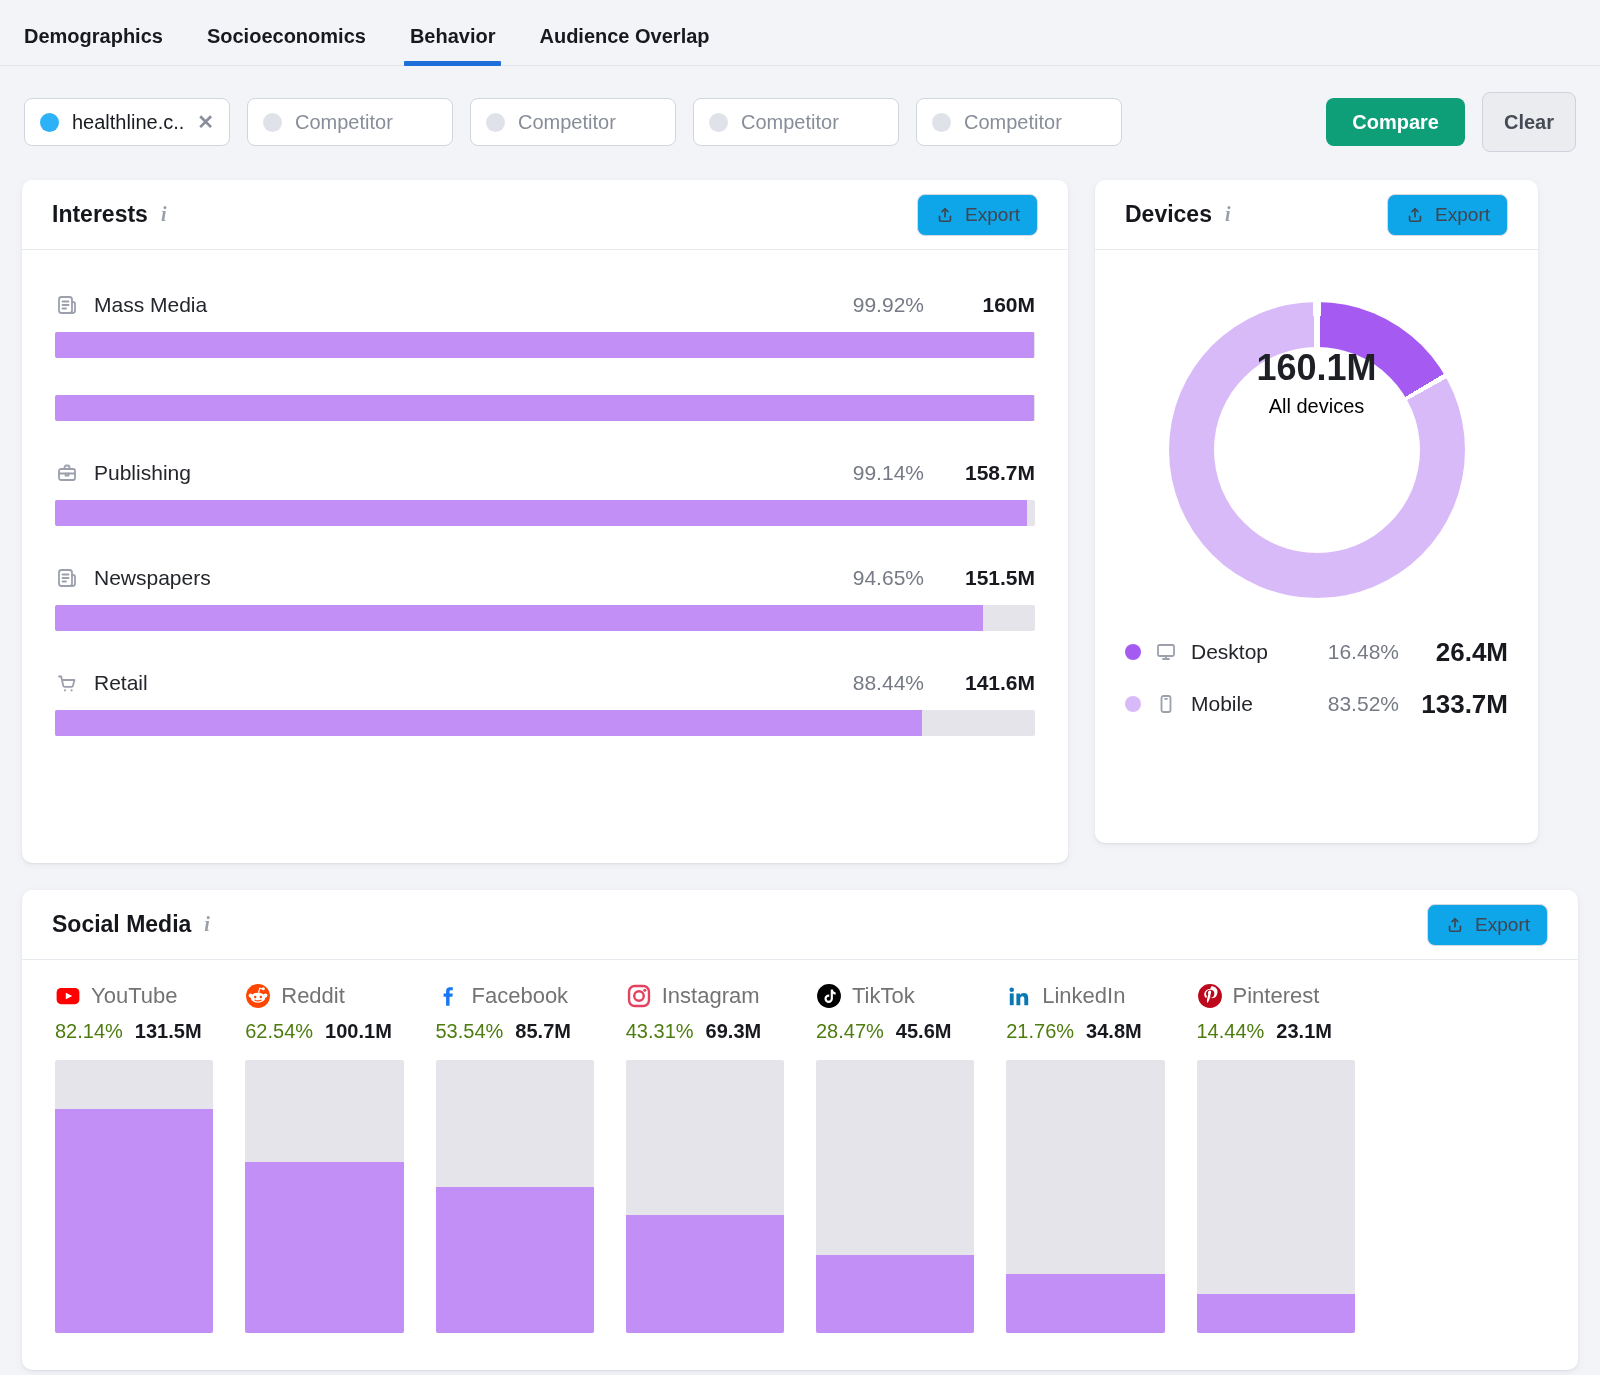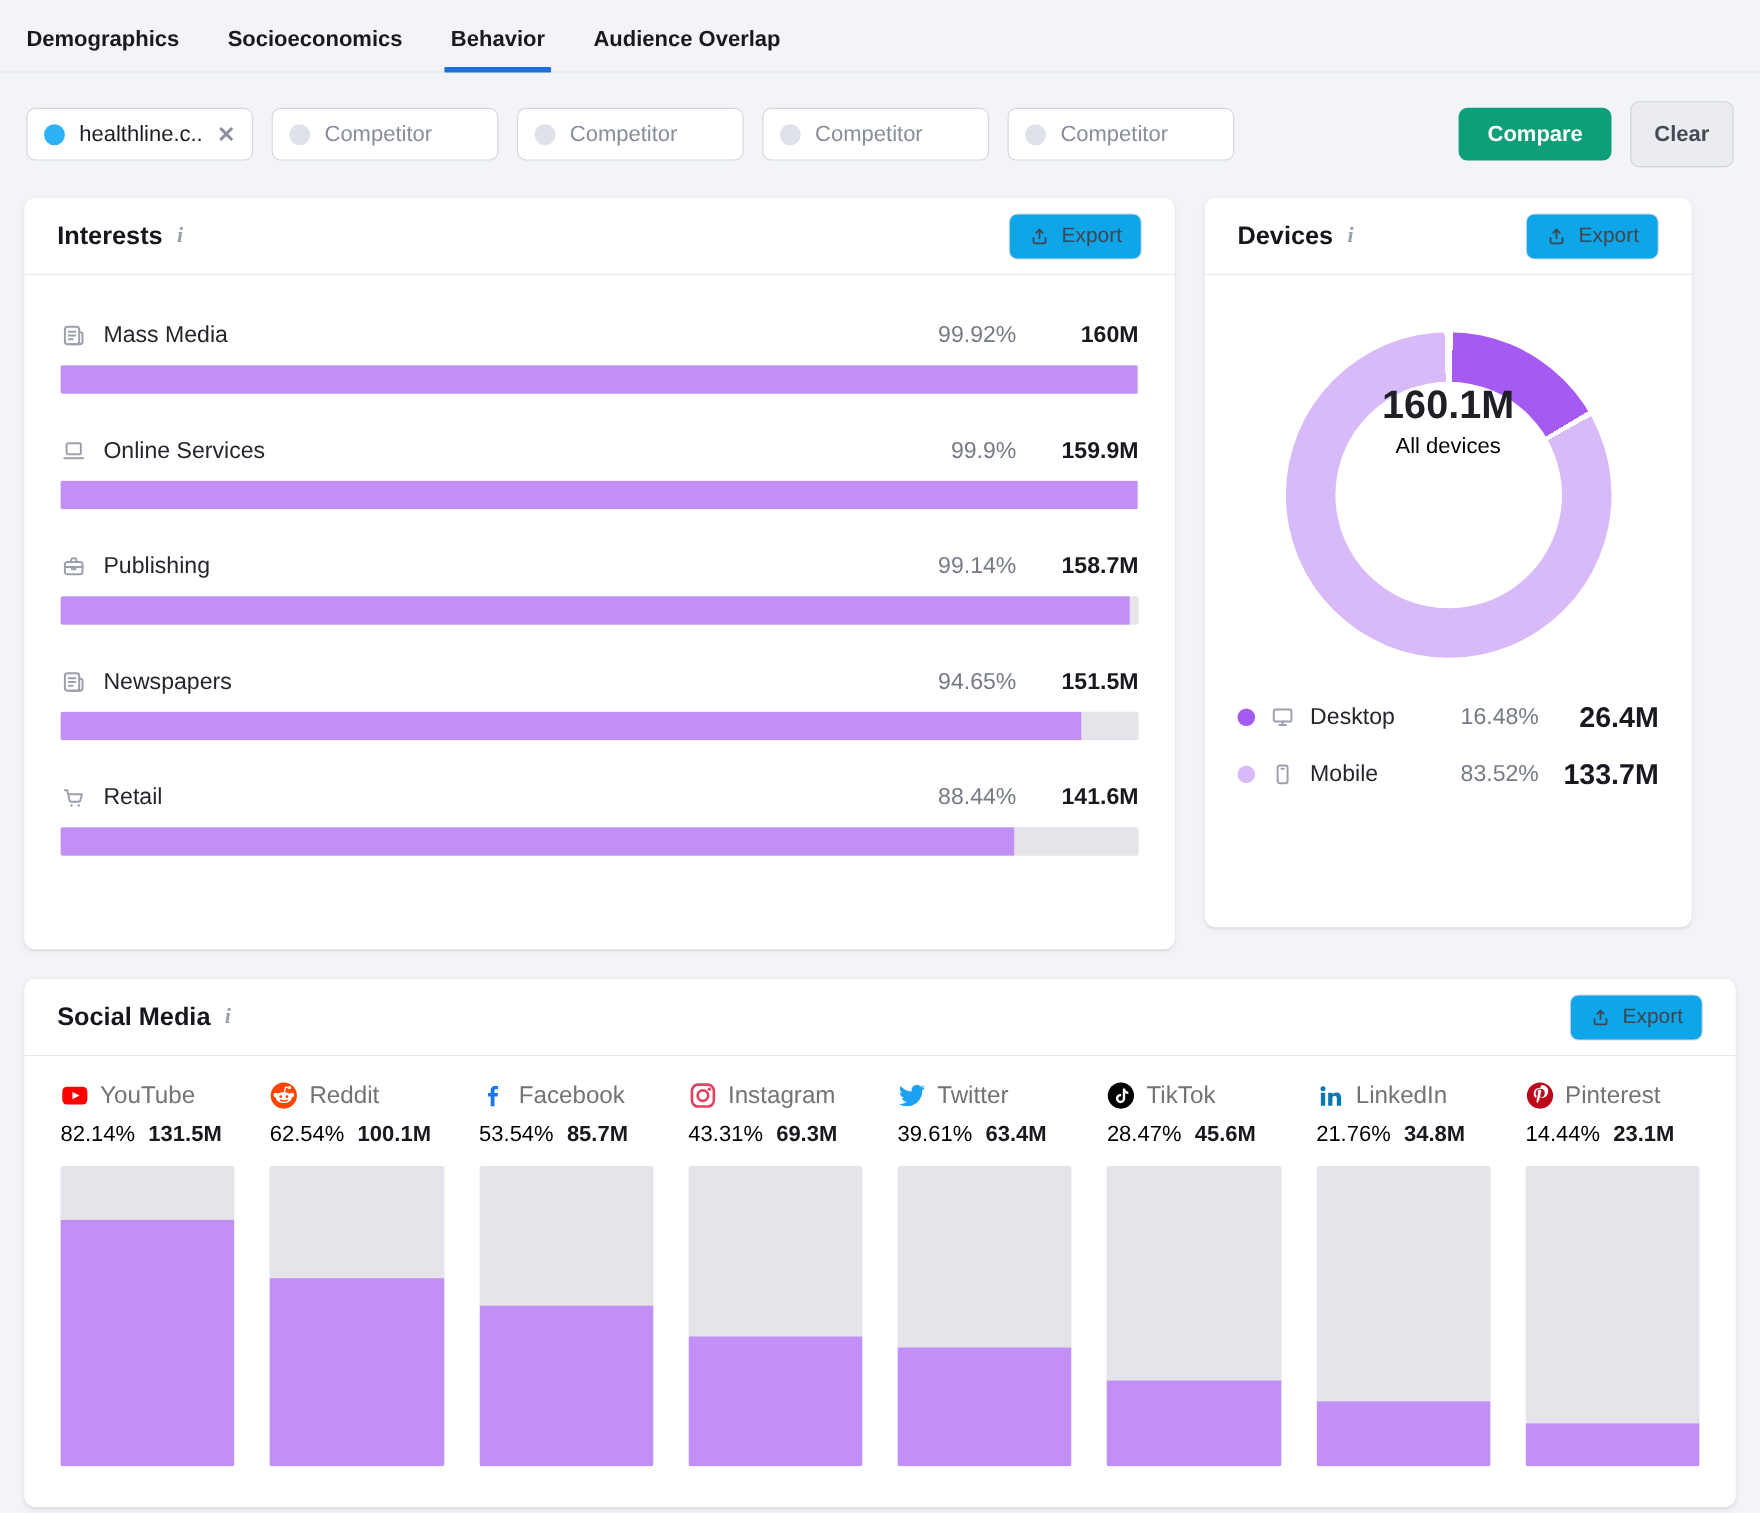--- a/index.html
+++ b/index.html
@@ -101,21 +101,21 @@
   .legend-pct { margin-left:auto; color:#757a85; font-size:21px; min-width:86px; text-align:right; }
   .legend-val { font-weight:700; font-size:26px; color:#17191f; min-width:96px; text-align:right; }
   
   .card.social { margin:27px 22px 0 22px; height:480px; }
   .social-body { padding:21px 33px 0 33px; }
   .social-grid { display:grid; grid-template-columns:repeat(8, 1fr); gap:32px; }
   .scol-head { display:flex; align-items:center; gap:10px; height:30px; }
   .brand-icon { display:flex; flex:none; }
   .sname { font-size:22px; color:#737373; white-space:nowrap; }
   .scol-stats { display:flex; gap:12px; margin-top:9px; font-size:20px; white-space:nowrap; }
-  .s-pct { color:#000000; }
+  .s-pct { color:#4d7c0f; }
   .s-val { font-weight:700; color:#17191f; }
   .sbar { margin-top:17px; height:273px; background:#e4e4ea; border-radius:2px; position:relative; overflow:hidden; }
   .vfill { position:absolute; left:0; right:0; bottom:0; background:#c28ff6; }
 </style>
 </head>
 <body>
 
 <nav class="tabbar">
   <div class="tab">Demographics</div>
   <div class="tab">Socioeconomics</div>
@@ -178,31 +178,20 @@
           <span class="ilabel">Mass Media</span>
           <span class="pct">99.92%</span>
           <span class="val">160M</span>
         </div>
         <div class="track">
             <div class="hfill" style="width: 99.92%;"></div>
           </div>
       </div>
 
       <div class="irow">
-        <div class="irow-top">
-          <span class="cat-icon">
-            <svg width="24" height="24" viewBox="0 0 24 24" fill="none" stroke="currentColor" stroke-width="1.8" stroke-linecap="round" stroke-linejoin="round">
-                <rect x="5.5" y="5" width="13" height="10" rx="1.5"></rect>
-                <path d="M3.5 18.5h17"></path>
-              </svg>
-          </span>
-          <span class="ilabel">Online Services</span>
-          <span class="pct">99.9%</span>
-          <span class="val">159.9M</span>
-        </div>
         <div class="track">
             <div class="hfill" style="width: 99.9%;"></div>
           </div>
       </div>
 
       <div class="irow">
         <div class="irow-top">
           <span class="cat-icon">
             <svg width="24" height="24" viewBox="0 0 24 24" fill="none" stroke="currentColor" stroke-width="1.8" stroke-linecap="round" stroke-linejoin="round">
                 <rect x="4" y="8" width="16" height="11" rx="2"></rect>
@@ -402,37 +391,20 @@
         </div>
         <div class="scol-stats">
           <span class="s-pct">43.31%</span>
           <span class="s-val">69.3M</span>
         </div>
         <div class="sbar">
             <div class="vfill" style="height: 43.31%;"></div>
           </div>
       </div>
 
-      <div class="scol">
-        <div class="scol-head">
-          <span class="brand-icon" style="color: rgb(29, 161, 242);">
-            <svg width="26" height="26" viewBox="0 0 24 24">
-                <path d="M23 5.1c-.8.4-1.7.7-2.6.8a4.6 4.6 0 0 0 2-2.5c-.9.5-1.9.9-2.9 1.1a4.5 4.5 0 0 0-7.8 3.1c0 .4 0 .7.1 1A12.8 12.8 0 0 1 2.5 4a4.5 4.5 0 0 0 1.4 6 4.4 4.4 0 0 1-2-.6v.1c0 2.2 1.5 4 3.6 4.4-.4.1-.8.2-1.2.2l-.8-.1a4.5 4.5 0 0 0 4.2 3.1A9 9 0 0 1 1 19a12.7 12.7 0 0 0 6.9 2c8.3 0 12.8-6.9 12.8-12.8v-.6c.9-.6 1.6-1.4 2.3-2.5z" fill="currentColor"></path>
-              </svg>
-          </span>
-          <span class="sname">Twitter</span>
-        </div>
-        <div class="scol-stats">
-          <span class="s-pct">39.61%</span>
-          <span class="s-val">63.4M</span>
-        </div>
-        <div class="sbar">
-            <div class="vfill" style="height: 39.61%;"></div>
-          </div>
-      </div>
 
       <div class="scol">
         <div class="scol-head">
           <span class="brand-icon" style="color: rgb(1, 1, 1);">
             <svg width="26" height="26" viewBox="0 0 24 24">
                 <circle cx="12" cy="12" r="11" fill="currentColor"></circle>
                 <path d="M13.6 6h2c.1 1.4 1 2.5 2.6 2.7v2c-1 0-1.9-.3-2.6-.8v4.6a3.9 3.9 0 1 1-3.9-3.9l.5 0v2.1l-.5-.1a1.9 1.9 0 1 0 1.9 1.9z" fill="#fff"></path>
               </svg>
           </span>
           <span class="sname">TikTok</span>

